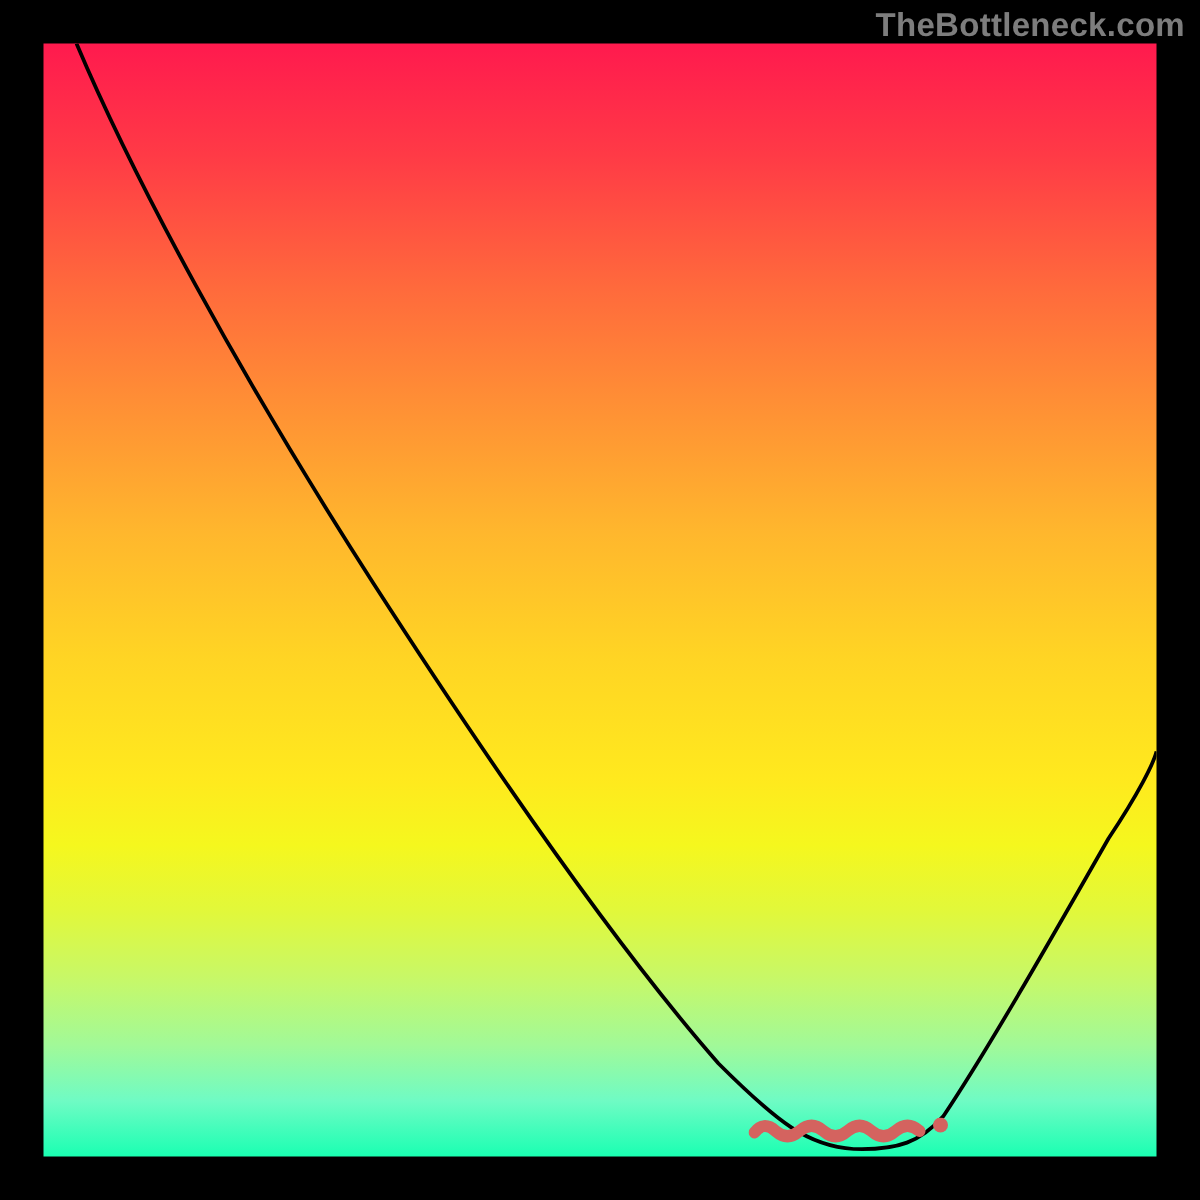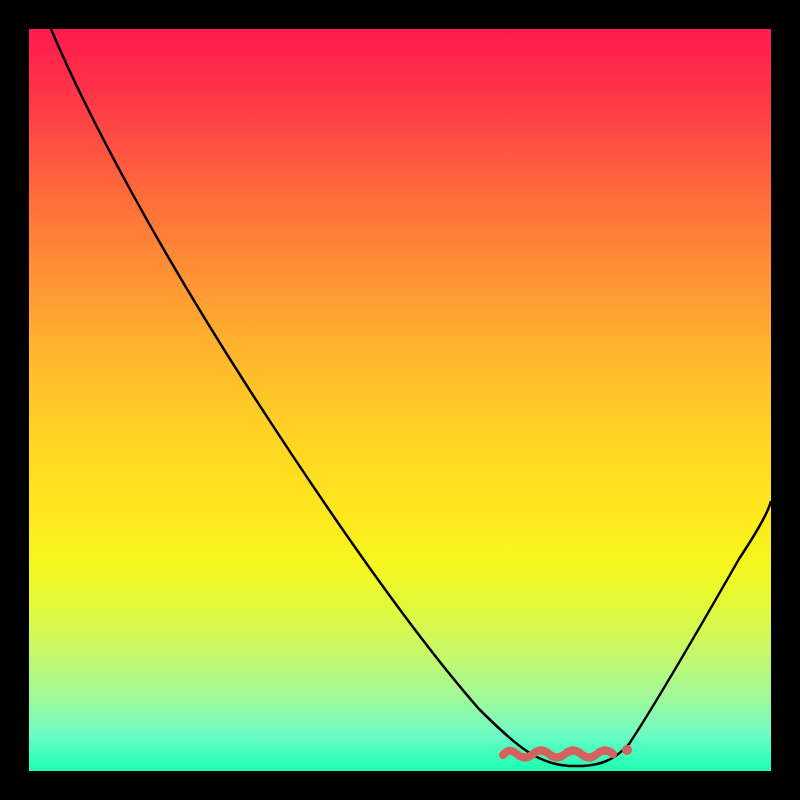--- a/index.html
+++ b/index.html
@@ -83,14 +83,15 @@
                Q 42 2, 50 9
                Q 58 16, 66 9
                Q 74 2, 82 9
                Q 90 16, 98 9
                Q 106 2, 114 9" fill="none" stroke="#d4635f" stroke-width="8" stroke-linecap="round"></path>
       <circle cx="128" cy="5" r="5" fill="#d4635f"></circle>
     </svg>
 
   </div>
 
+  <div class="watermark">TheBottleneck.com</div>
 
 </div>
 
 </body></html>

